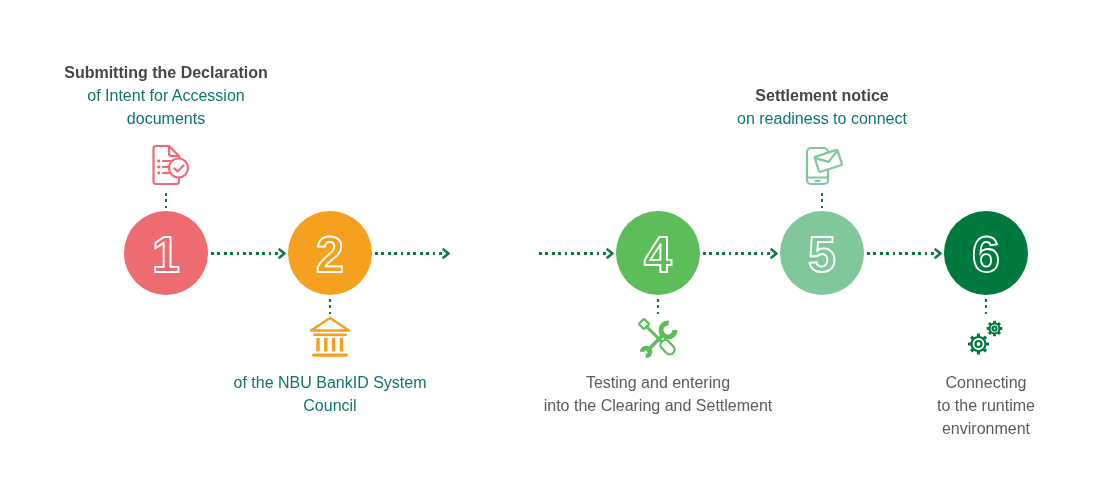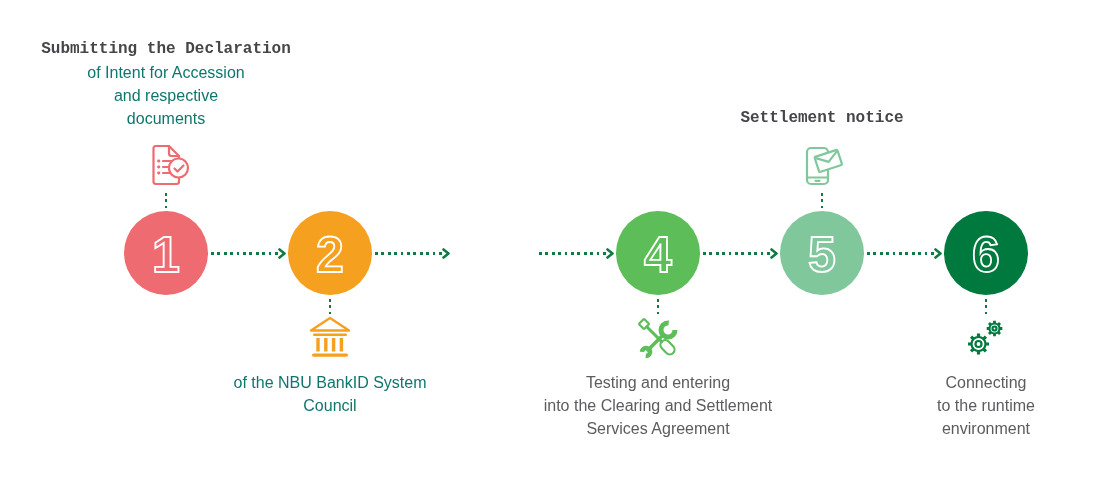--- a/index.html
+++ b/index.html
@@ -6,21 +6,21 @@
   body{font-family:"Liberation Sans", sans-serif;}
   .canvas{position:relative;width:1105px;height:477px;background:#ffffff;overflow:hidden;}
   .step{position:absolute;top:0;height:100%;width:328px;}
   .circle{position:absolute;top:211px;left:50%;margin-left:-42px;width:84px;height:84px;border-radius:50%;}
   .circle svg{display:block;width:84px;height:84px;}
   .circle text{font-family:"Liberation Sans",sans-serif;font-size:50px;font-weight:700;}
   .label{position:absolute;left:0;right:0;text-align:center;font-size:16px;line-height:23px;}
   .label.top{bottom:347px;}
   .label.bottom{top:371px;}
   .line{white-space:nowrap;}
-  .t-strong{color:#454649;font-weight:700;font-family:Liberation Mono, monospace;}
+  .t-strong{color:#454649;font-weight:700;}
   .t-light{color:#0f766e;}
   .t-mid{color:#5b5c5f;}
   .icon{position:absolute;left:50%;transform:translateX(-50%);width:50px;height:50px;}
   .icon.top{top:141px;}
   .icon.bottom{top:313px;}
   .icon svg{display:block;width:50px;height:50px;}
   .stub{position:absolute;left:50%;margin-left:-1.4px;width:2.8px;height:15px;
         background:repeating-linear-gradient(180deg,#0e7b45 0 2.8px,transparent 2.8px 6.4px);}
   .stub.top{top:193px;}
   .stub.bottom{top:299px;}
@@ -30,21 +30,20 @@
 </style>
 </head>
 <body>
 
 <div class="canvas">
 
   <div class="step" style="left:2px">
     <div class="label top">
       <div class="line t-strong">Submitting the Declaration</div>
       <div class="line t-light">of Intent for Accession</div>
-      <div class="line t-light">and respective</div>
       <div class="line t-light">documents</div>
     </div>
     <div class="icon top" style="color: rgb(238, 107, 113);">
       <svg viewBox="0 0 50 50" fill="none" stroke="currentColor" stroke-width="2.2" stroke-linecap="round" stroke-linejoin="round">
         <path d="M28 5 L38 15 V40.5 Q38 43 35.5 43 H15 Q12.5 43 12.5 40.5 V7.5 Q12.5 5 15 5 Z"></path>
         <path d="M28 5 V12.5 Q28 15 30.5 15 H38"></path>
         <path d="M17.5 20 h0.4 M17.5 26 h0.4 M17.5 32 h0.4" stroke-width="2.8"></path>
         <path d="M22 20 H30 M22 26 H29 M22 32 H29"></path>
         <circle cx="37.5" cy="27" r="9.5" fill="#ffffff"></circle>
         <path d="M33.5 27.5 l3 3 l6 -6"></path>
@@ -96,27 +95,27 @@
         <path d="M15 37 L30.5 21.5" stroke-width="3.6"></path>
         <circle cx="13" cy="39" r="4" stroke-width="4.5" stroke-linecap="butt" stroke-dasharray="6.4 6 12.8 99"></circle>
         <rect x="7.3" y="7.3" width="7.4" height="7.4" rx="1" stroke-width="2.2" transform="rotate(45 11 11)"></rect>
         <path d="M13.8 13.8 L28.6 28.6" stroke-width="3"></path>
         <rect x="26.5" y="29.5" width="16" height="9.5" rx="4.75" stroke-width="2.2" transform="rotate(45 34.5 34.25)"></rect>
       </svg>
     </div>
     <div class="label bottom">
       <div class="line t-mid">Testing and entering</div>
       <div class="line t-mid">into the Clearing and Settlement</div>
-      <div class="line t-mid">Services Agreement</div>
     </div>
   </div>
 
   <div class="step" style="left:658px">
     <div class="label top">
       <div class="line t-strong">Settlement notice</div>
+      <div class="line t-light">on readiness to connect</div>
     </div>
     <div class="icon top" style="color: rgb(128, 200, 156);">
       <svg viewBox="0 0 50 50" fill="none" stroke="currentColor" stroke-width="2.2" stroke-linecap="round" stroke-linejoin="round">
         <rect x="10" y="7" width="21" height="36" rx="4"></rect>
         <path d="M10 36.5 H31"></path>
         <path d="M18.5 39.8 H22.5"></path>
         <g transform="rotate(-18 31 19)">
           <rect x="19" y="12" width="24" height="16" rx="1.5" fill="#ffffff"></rect>
           <path d="M20 13.5 L31 21 L42 13.5"></path>
         </g>

